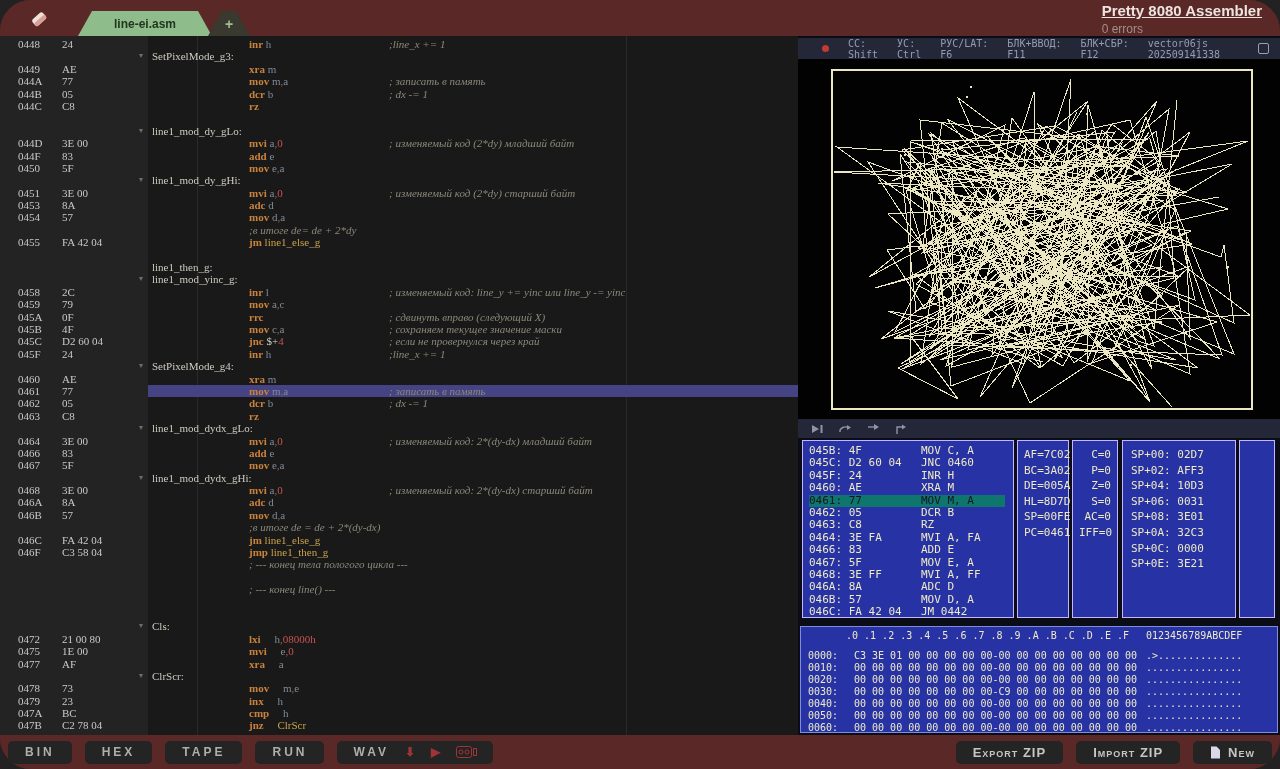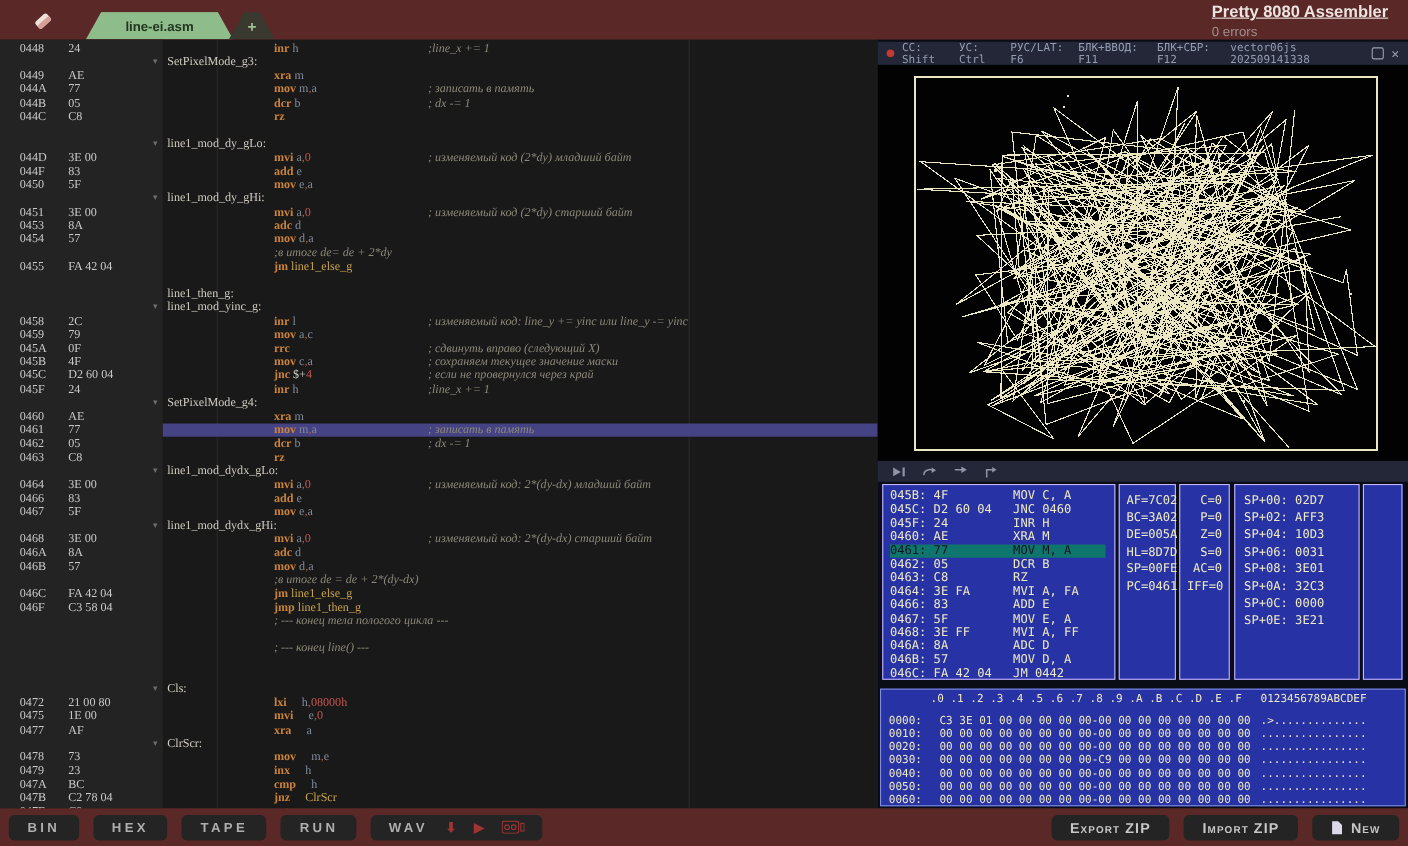--- a/index.html
+++ b/index.html
@@ -1,17 +1,17 @@
 <!DOCTYPE html>
 <html><head>
 <meta charset="utf-8">
 <style>
   html,body{margin:0;padding:0;background:#222;}
   #app{position:relative;width:1280px;height:769px;background:#5a2827;overflow:hidden;
-       font-family:"Liberation Sans",sans-serif;}
+       font-family:"Liberation Sans",sans-serif;border-radius:31px;}
   
   #topbar{position:absolute;left:0;top:0;width:100%;height:36px;background:#5a2827;}
   #eraser{position:absolute;left:28px;top:8px;width:22px;height:22px;cursor:pointer;}
   .tab{position:absolute;bottom:0;height:25px;display:flex;align-items:center;justify-content:center;
        clip-path:polygon(14px 0,calc(100% - 14px) 0,100% 100%,0 100%);cursor:pointer;}
   #tab-active{left:78px;width:134px;background:#8fbc8b;color:#22361f;font-weight:bold;font-size:12px;}
   #tab-plus{left:208px;width:42px;background:#39392f;color:#9ec08c;font-size:14px;font-weight:bold;}
   #title-block{position:absolute;right:18px;top:2px;text-align:left;}
   #page-title{color:#ece4e0;font-size:15px;font-weight:bold;text-decoration:underline;cursor:pointer;}
   #errors{color:#a18f8c;font-size:12px;margin-top:3px;}
@@ -30,21 +30,21 @@
   .fold{position:absolute;left:-9px;top:0;color:#6d6d6d;font-size:8px;}
   .lbl{color:#cfcbc0;}
   .instr{position:absolute;left:101px;top:0;}
   .mn{color:#c9823c;font-weight:bold;}
   .t-r{color:#7f8a99;} .t-n{color:#c75450;} .t-l{color:#c9a24a;} .t-p{color:#b35b33;} .t-w{color:#cfcfc6;}
   .cmt{position:absolute;left:241px;top:0;color:#8b8879;font-style:italic;}
   .cmt.atcode{left:101px;}
   
   #rightpanel{position:absolute;left:798px;top:36px;width:482px;height:699px;background:#0b0d16;}
   #emu-header{position:absolute;left:0;top:2px;width:100%;height:21px;background:#232738;
-      display:flex;align-items:center;gap:7px;padding:0 8px;box-sizing:border-box;
+      display:flex;align-items:center;gap:19px;padding:0 24px;box-sizing:border-box;
       color:#959cb2;font-size:10px;font-family:"DejaVu Sans Mono",monospace;}
   #led{width:7px;height:7px;border-radius:50%;background:#c23a30;flex:none;}
   #emu-header .sp{flex:1;}
   .winbtn{color:#9aa0b4;font-size:12px;cursor:pointer;flex:none;}
   #btn-restore{width:9px;height:9px;border:1px solid #9aa0b4;border-radius:2px;}
   #screen{position:absolute;left:0;top:23px;width:482px;height:360px;background:#020202;cursor:pointer;}
   #screen svg{display:block;}
   #debugstrip{position:absolute;left:0;top:383px;width:100%;height:19px;background:#232738;
       display:flex;align-items:center;gap:14px;padding-left:12px;box-sizing:border-box;}
   .dbgico{width:14px;height:12px;cursor:pointer;}

